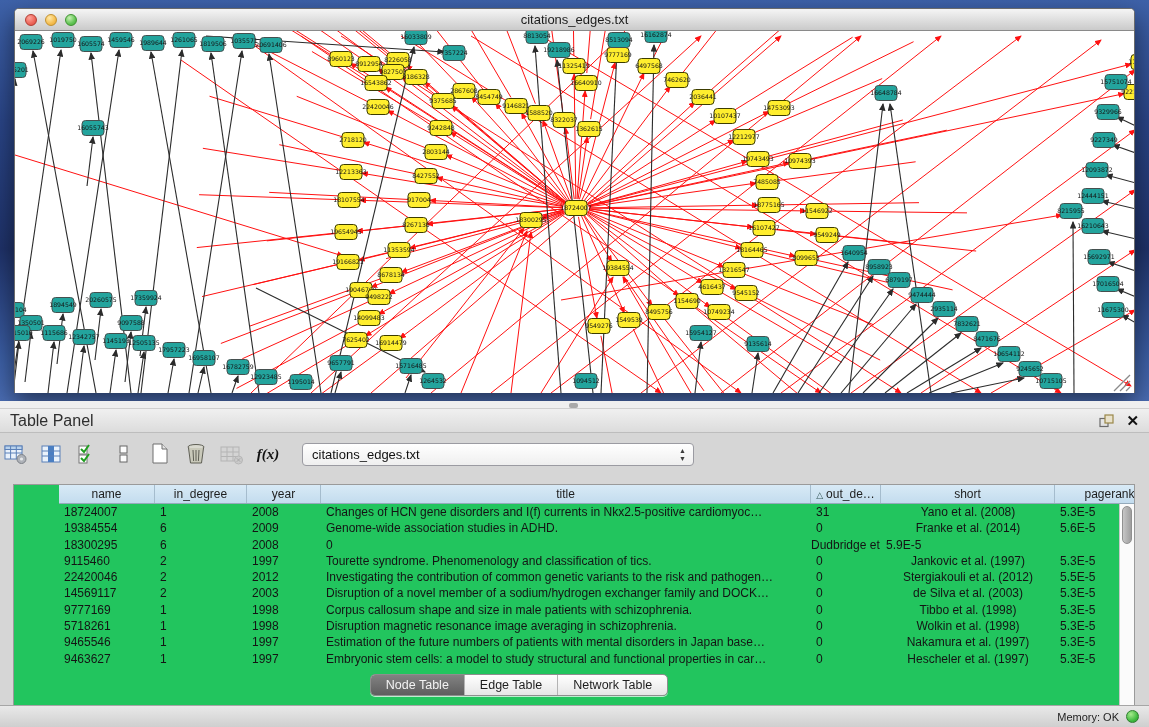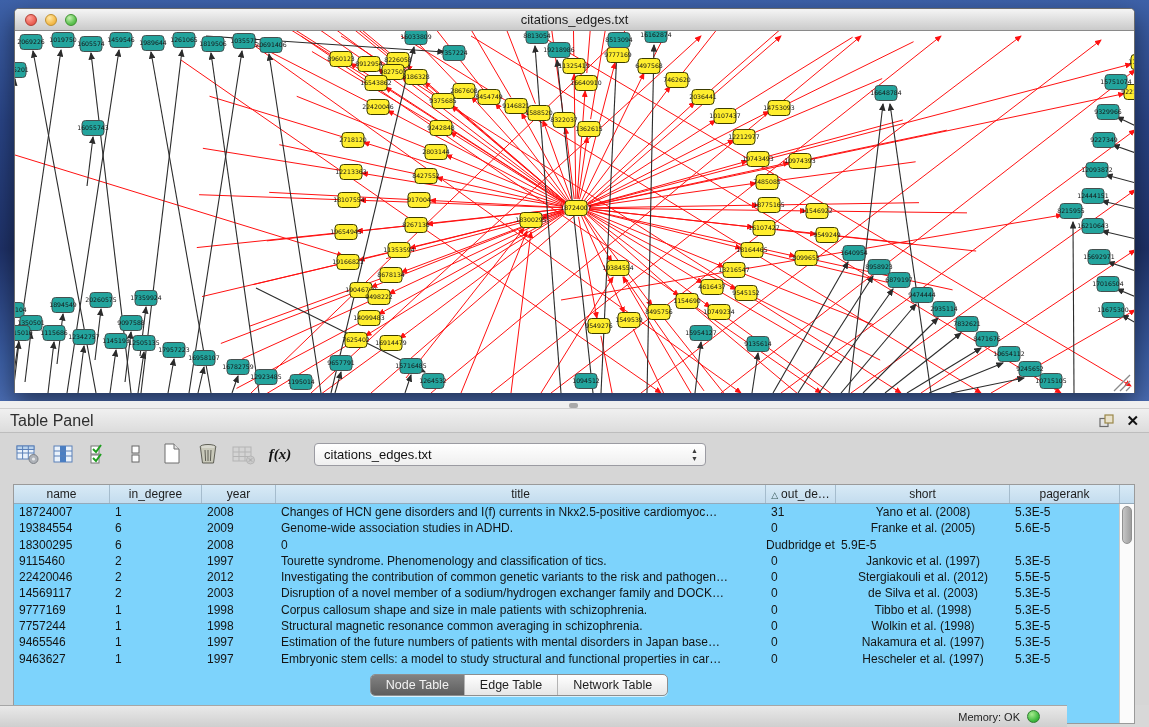--- a/index.html
+++ b/index.html
@@ -30,54 +30,54 @@
 
   
   .table-panel { position:absolute; left:0; top:409px; width:1149px; height:296px; background:#d6d6d6; }
   .panel-header { height:24px; background:linear-gradient(#f0f0f0,#dcdcdc); border-bottom:1px solid #bdbdbd;
     display:flex; align-items:center; padding:0 10px; }
   .panel-header .ptitle { flex:1; font-size:16px; color:#2e2e2e; }
   .panel-actions { display:flex; align-items:center; gap:12px; }
   .float-btn svg, .close-btn { display:block; }
   .close-btn { font-size:15px; font-weight:bold; color:#111; line-height:14px; cursor:default; }
 
-  .toolbar { height:42px; display:flex; align-items:center; padding:0 12px; }
+  .toolbar { height:42px; display:flex; align-items:center; padding:0 0; }
   .tb-btn { width:32px; height:28px; display:flex; align-items:center; justify-content:center; margin-right:4px; }
   .tb-btn.disabled { opacity:.45; }
   .fx { font-family:"Liberation Serif",serif; font-style:italic; font-weight:bold; font-size:15px; color:#111; }
   .combo { position:relative; margin-left:14px; width:392px; height:23px; background:linear-gradient(#ffffff,#efefef);
     border:1px solid #9b9ba2; border-radius:4px; font-size:13px; color:#111;
     display:flex; align-items:center; padding:0 22px 0 9px; }
   .combo .arrows { position:absolute; right:7px; top:3px; display:flex; flex-direction:column; line-height:8px;
     font-size:7px; color:#3c3c3c; }
 
-  .table-wrap { position:absolute; left:13px; top:75px; width:1122px; height:240px; background:#7dd3fc;
-    border:1px solid #9a9a9a; overflow:hidden; }
+  .table-wrap { position:absolute; left:13px; top:75px; width:1122px; height:240px; background:#22c55e;
+    border:1px solid #9a9a9a; overflow:hidden;padding-left:45px; }
   .thead { display:grid; grid-template-columns:96px 92px 74px 490px 70px 174px 110px; height:19px;
     background:linear-gradient(#d8eaf6,#c3dcee); border-bottom:1px solid #94aabb; }
   .th { font-size:12px; color:#1d1d1d; text-align:center; line-height:18px; border-right:1px solid #a5bccd;
     overflow:hidden; white-space:nowrap; }
   .th .sort { font-size:9px; color:#355; margin-right:3px; }
   .tbody .tr { display:grid; grid-template-columns:96px 92px 74px 490px 70px 174px 110px; height:16.3px; }
   .td { font-size:12px; color:#141414; line-height:16px; padding-left:5px; overflow:hidden; white-space:nowrap; }
   .td.c { text-align:center; padding-left:0; }
   .vscroll { position:absolute; right:0; top:19px; bottom:0; width:15px; background:#fbfbfb; border-left:1px solid #c9c9c9; }
   .vthumb { position:absolute; left:2px; top:2px; width:10px; height:38px; border-radius:5px;
     background:linear-gradient(90deg,#c6c6c6,#9e9e9e); border:1px solid #909090; }
 
   .tabs { position:absolute; left:0; top:265px; width:1038px; display:flex; justify-content:center; }
   .seg { display:flex; border:1px solid #8e8e8e; border-radius:5px; overflow:hidden;
     background:linear-gradient(#ffffff,#e6e6e6); font-size:12.5px; box-shadow:0 1px 0 rgba(255,255,255,.7); }
   .seg-item { padding:3px 15px; color:#1e1e1e; border-left:1px solid #b3b3b3; }
   .seg-item:first-child { border-left:none; }
   .seg-item.active { background:linear-gradient(#828282,#5e5e5e); color:#f3f3f3; }
 
-  .status { position:absolute; left:0; bottom:0; width:1067px; height:22px;
+  .status { position:absolute; left:0; bottom:0; width:1149px; height:22px;
     background:linear-gradient(#e9e9e9,#cfcfcf); border-top:1px solid #a6a6a6;
-    display:flex; align-items:center; justify-content:flex-end; padding-right:27px; gap:7px;
+    display:flex; align-items:center; justify-content:flex-end; padding-right:10px; gap:7px;
     font-size:11px; color:#1f1f1f; }
   .mem-dot { width:13px; height:13px; border-radius:50%; border:1px solid #2f7d2f;
     background:radial-gradient(circle at 35% 30%,#a6eb8e,#3db83d 65%,#2f9b2f); }
 </style>
 </head>
 <body>
 
 <div id="app">
 
   <div class="blue-region">
@@ -920,21 +920,21 @@
             <div class="td">31</div>
             <div class="td c">Yano et al. (2008)</div>
             <div class="td">5.3E-5</div>
           </div>
           <div class="tr">
             <div class="td">19384554</div>
             <div class="td">6</div>
             <div class="td">2009</div>
             <div class="td">Genome-wide association studies in ADHD.</div>
             <div class="td">0</div>
-            <div class="td c">Franke et al. (2005)</div>
+            <div class="td c">Franke et al. (2014)</div>
             <div class="td">5.6E-5</div>
           </div>
           <div class="tr">
             <div class="td">18300295</div>
             <div class="td">6</div>
             <div class="td">2008</div>
             <div class="td">0</div>
             <div class="td c">Dudbridge et al. (2006)</div>
             <div class="td">5.9E-5</div>
           </div>
@@ -968,24 +968,24 @@
           <div class="tr">
             <div class="td">9777169</div>
             <div class="td">1</div>
             <div class="td">1998</div>
             <div class="td">Corpus callosum shape and size in male patients with schizophrenia.</div>
             <div class="td">0</div>
             <div class="td c">Tibbo et al. (1998)</div>
             <div class="td">5.3E-5</div>
           </div>
           <div class="tr">
-            <div class="td">7757244</div>
+            <div class="td">5718261</div>
             <div class="td">1</div>
             <div class="td">1998</div>
-            <div class="td">Structural magnetic resonance common averaging in schizophrenia.</div>
+            <div class="td">Disruption magnetic resonance image averaging in schizophrenia.</div>
             <div class="td">0</div>
             <div class="td c">Wolkin et al. (1998)</div>
             <div class="td">5.3E-5</div>
           </div>
           <div class="tr">
             <div class="td">9465546</div>
             <div class="td">1</div>
             <div class="td">1997</div>
             <div class="td">Estimation of the future numbers of patients with mental disorders in Japan base…</div>
             <div class="td">0</div>

